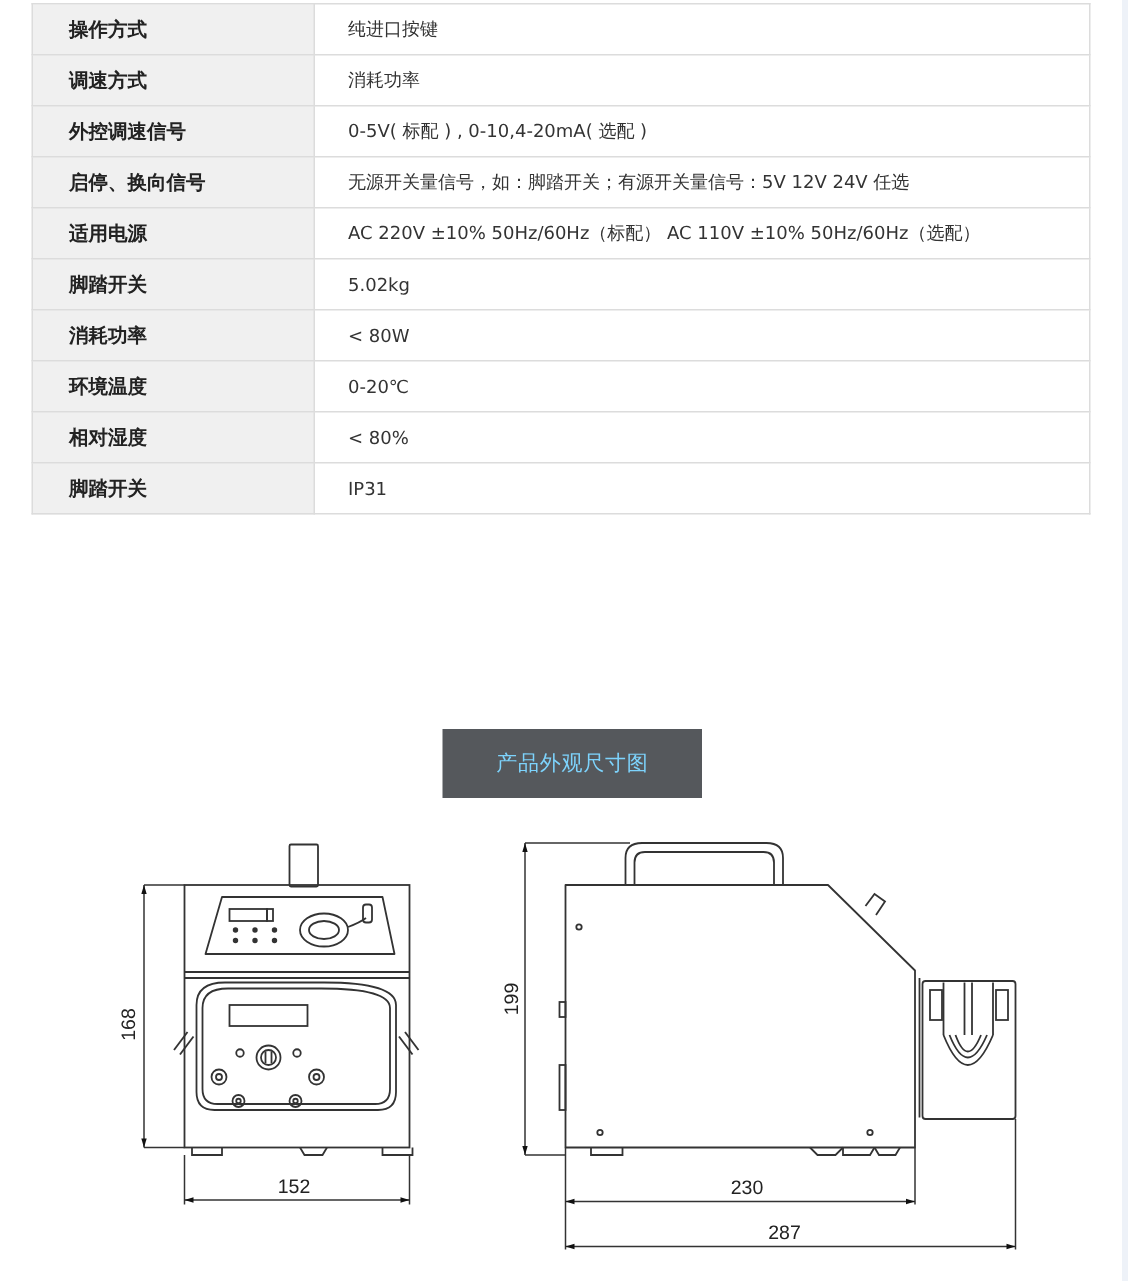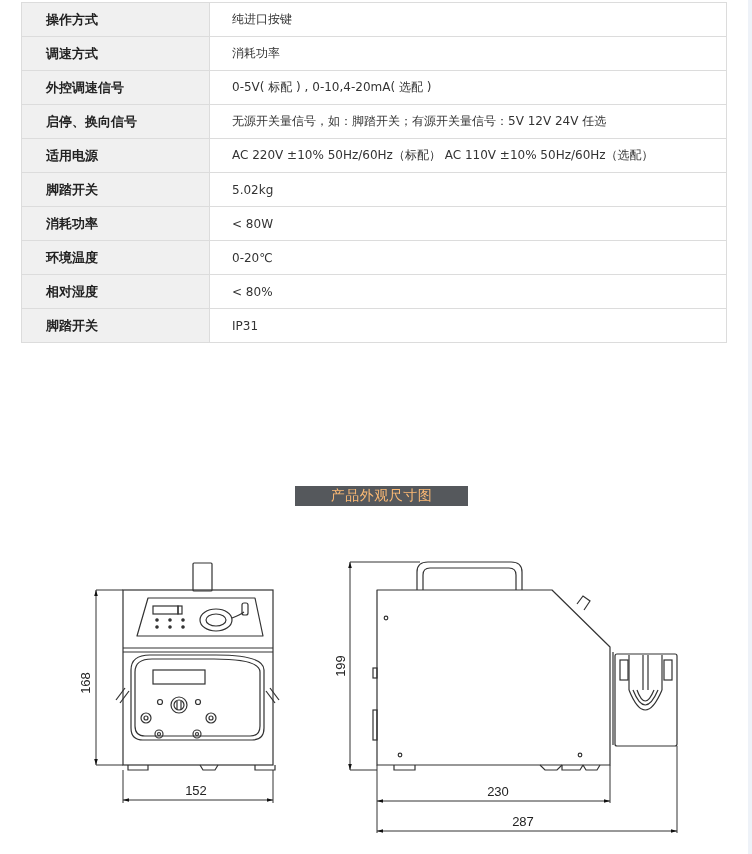--- a/index.html
+++ b/index.html
@@ -19,22 +19,22 @@
     .spec-table td {
       height: 33px; border: 1px solid #dcdcdc; padding: 0; font-size: 12px;
       vertical-align: middle;
     }
     .spec-table td.k {
       width: 188px; background: #f0f0f0; color: #222; font-weight: bold;
       font-size: 13px; padding-left: 24px; box-sizing: border-box;
     }
     .spec-table td.v { background: #fff; color: #333; padding-left: 22px; margin-top: 40px; }
     .section-title {
-      position: absolute; left: 295px; top: 486px; width: 173px; height: 20px;
-      background: #55585c; color: #fdba74; font-size: 14px;
+      position: absolute; left: 295px; top: 486px; width: 173px; height: 46px;
+      background: #55585c; color: #7dd3fc; font-size: 14px;
       display: flex; align-items: center; justify-content: center;
       letter-spacing: 0.5px;
     }
     .drawing { position: absolute; left: 0; top: 540px; }
     .dim-label { font-family: "Liberation Sans", sans-serif; font-size: 13px; fill: #222; }
   </style>
 </head>
 <body>
 
 <div class="right-strip"></div>

